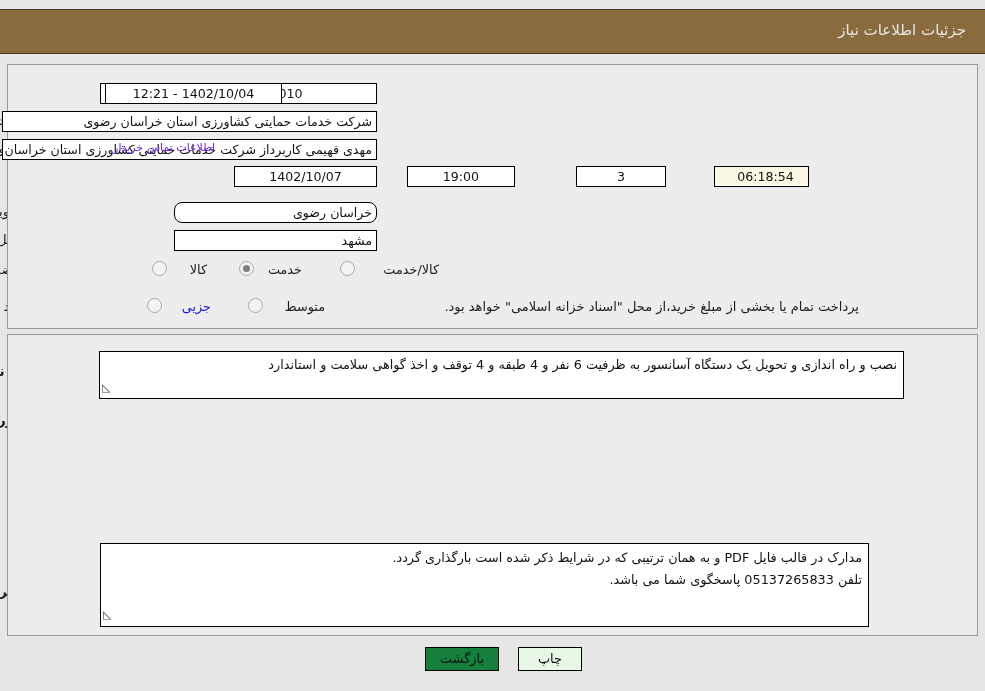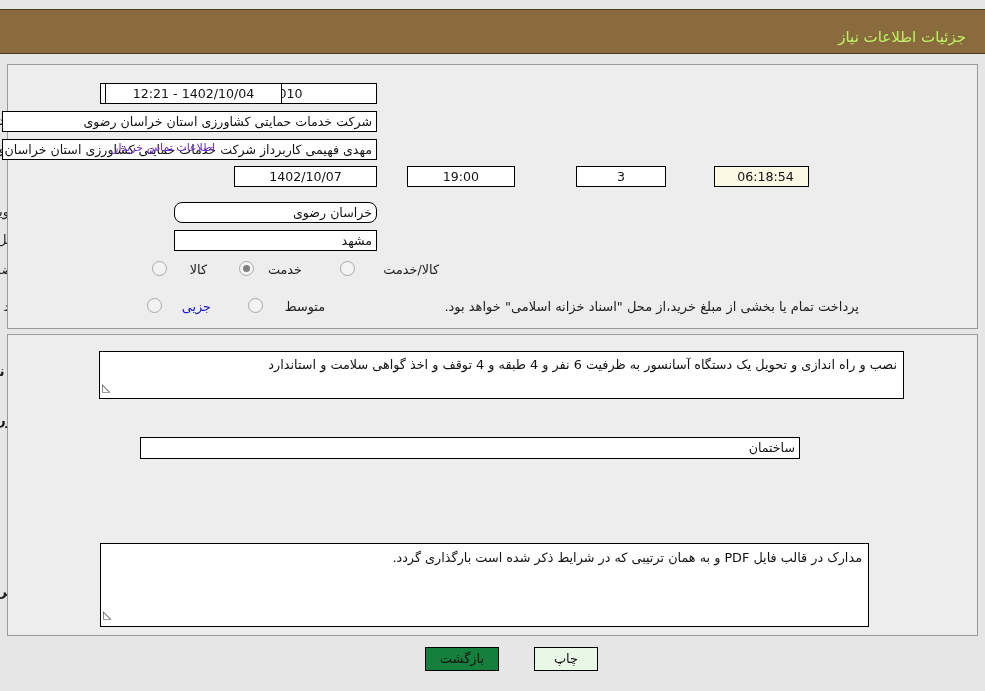--- a/index.html
+++ b/index.html
@@ -48,22 +48,22 @@
     position: absolute;
     left: 0; top: 9px;
     width: 985px; height: 45px;
     background: #8a6b3d;
     border-top: 1px solid #4a3a21;
     border-bottom: 1px solid #4a3a21;
     z-index: 3;
   }
   .titlebar .t {
     position: absolute;
-    right: 19px; top: 18px;
-    color: #bef264;
+    right: 19px; top: 11px;
+    color: #e5e5e5;
     font-size: 15px;
   }
 
   
   .panel {
     position: absolute;
     background: #ededed;
     border: 1px solid #9a9a9a;
     z-index: 2;
   }
@@ -187,21 +187,21 @@
     position: absolute;
     border: 1px solid #000000;
     font-size: 13px;
     color: #111;
     text-align: center;
     line-height: 22px;
     height: 24px;
     cursor: pointer;
     padding: 0 6px;
   }
-  .btn.print  { background: #e9f7e6; margin-left: 16px; }
+  .btn.print  { background: #e9f7e6; }
   .btn.back   { background: #15803d; }
 </style>
 </head>
 <body>
 
 <div id="page">
 
   <div class="watermark">
     <svg class="wm-shield" viewBox="0 0 120 150">
       <path d="M60 4 L112 24 V78 C112 112 88 134 60 146 C32 134 8 112 8 78 V24 Z" fill="none" stroke="#c9a9a9" stroke-width="9"></path>
@@ -269,21 +269,20 @@
 
   <div class="lbl bold" style="right:912px; top:363px; font-size:13.6px;">شرح کلی نیاز:</div>
   <div class="tarea" style="right:81px; top:351px; width:805px; height:48px; z-index:4;">
     <span>نصب و راه اندازی و تحویل یک دستگاه آسانسور به ظرفیت 6 نفر و 4 طبقه و 4 توقف و اخذ گواهی سلامت و استاندارد</span>
     <span class="grip">◺</span>
   </div>
 
   <div class="secthead" style="right:854px; top:413px;">اطلاعات خدمات مورد نیاز</div>
 
   <div class="lbl bold" style="right:884px; top:440px; font-size:13.6px;">گروه خدمت:</div>
-  <div class="tbox" style="right:185px; top:437px; width:660px; height:22px; z-index:4;">ساختمان</div>
 
   <table class="tbl">
     <thead>
       <tr>
         <th style="width:35px;">ردیف</th>
         <th style="width:145px;">کد خدمت</th>
         <th>نام خدمت</th>
         <th style="width:130px;">واحد اندازه گیری</th>
         <th style="width:120px;">تعداد / مقدار</th>
         <th style="width:120px;">تاریخ نیاز</th>
@@ -297,19 +296,20 @@
         <td>دستگاه</td>
         <td>1</td>
         <td>1402/10/09</td>
       </tr>
     </tbody>
   </table>
 
   <div class="lbl bold" style="right:902px; top:583px; font-size:13.6px;">توضیحات خریدار:</div>
   <div class="tarea" style="right:116px; top:543px; width:769px; height:84px; z-index:4; line-height:22px;">
     <div>مدارک در قالب فایل PDF و به همان ترتیبی که در شرایط ذکر شده است بارگذاری گردد.</div>
+    <div>تلفن 05137265833 پاسخگوی شما می باشد.</div>
     <span class="grip">◺</span>
   </div>
 
   <div class="btn print" style="left:518px; top:647px; width:64px;">چاپ</div>
   <div class="btn back" style="left:425px; top:647px; width:74px;">بازگشت</div>
 
 </div>
 
 </body></html>

